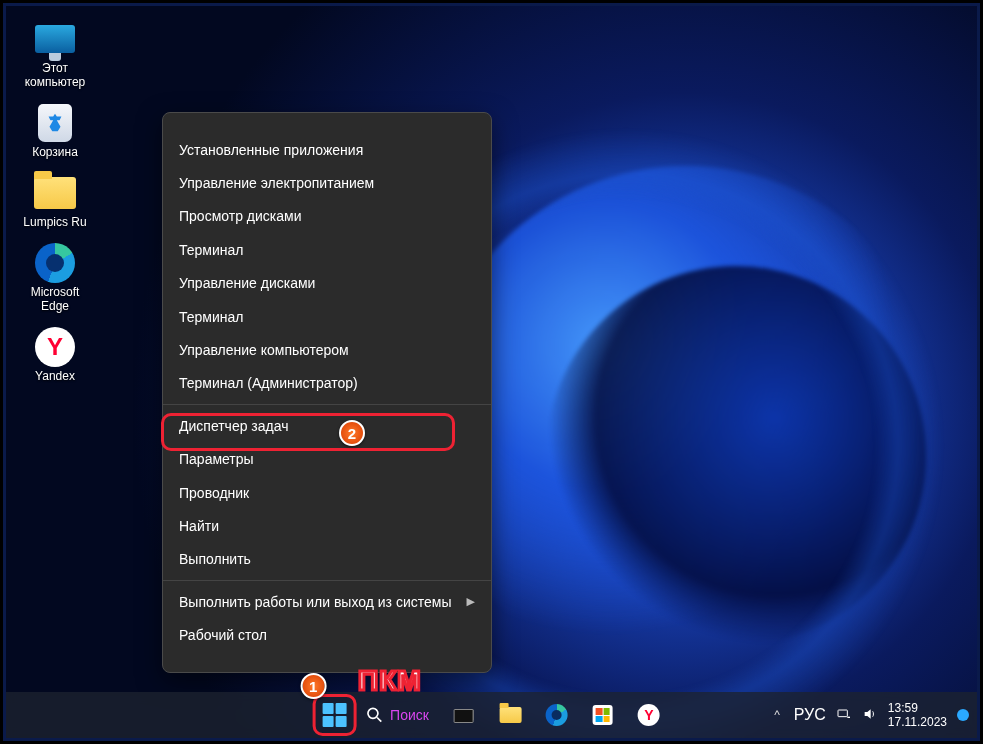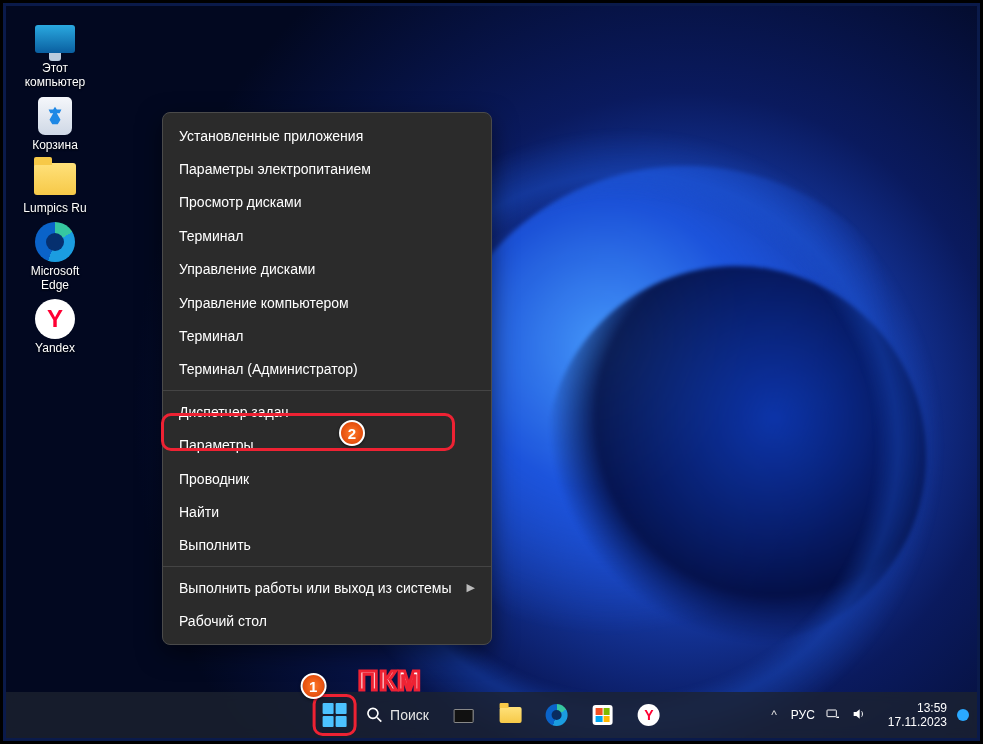--- a/index.html
+++ b/index.html
@@ -14,66 +14,66 @@
   }
   .bloom { position:absolute; border-radius:50%; filter: blur(2px); }
   .b1 { width:520px; height:520px; left:420px; top:160px;
         background: radial-gradient(circle at 35% 35%, #4aa0ff 0%, #1d56e0 30%, transparent 60%); opacity:.9; }
   .b2 { width:380px; height:380px; left:540px; top:260px;
         background: radial-gradient(circle at 60% 40%, #0a2fa0 0%, #020a3a 55%, transparent 70%); opacity:.85; }
   .b3 { width:640px; height:640px; left:300px; top:120px;
         background: radial-gradient(circle at 50% 50%, transparent 55%, rgba(30,90,220,.35) 60%, transparent 70%); }
 
   
-  .desktop-icons { position:absolute; left:14px; top:16px; display:flex; flex-direction:column; gap:7px; }
+  .desktop-icons { position:absolute; left:14px; top:16px; display:flex; flex-direction:column; gap:14px; }
   .dicon { width:76px; display:flex; flex-direction:column; align-items:center; gap:2px; cursor:default; }
   .dicon .ico { width:44px; height:40px; display:flex; align-items:center; justify-content:center; }
   .dicon .lbl { color:#fff; font-size:12px; text-align:center; line-height:14px; text-shadow:0 1px 2px #000; }
   .monitor { width:40px; height:28px; background:linear-gradient(#2aa9e0,#0a5fa0); border-radius:3px; position:relative; }
   .monitor::after { content:""; position:absolute; left:14px; top:28px; width:12px; height:8px; background:#bcd; border-radius:0 0 3px 3px; }
   .bin { width:34px; height:38px; background:linear-gradient(#f5f7fb,#cfd8e6); border-radius:5px 5px 7px 7px; position:relative; display:flex; align-items:center; justify-content:center; }
   .bin svg { width:22px; height:22px; }
   .folder { width:42px; height:32px; background:linear-gradient(#ffe17a,#f7c948); border-radius:3px; position:relative; }
   .folder::before { content:""; position:absolute; left:0; top:-6px; width:18px; height:8px; background:#f7c948; border-radius:2px 2px 0 0; }
   .edge { width:40px; height:40px; border-radius:50%; background: conic-gradient(#36c7a0 0 60deg,#1b9de0 60deg 200deg,#0a63c9 200deg 360deg); display:flex; align-items:center; justify-content:center; }
   .edge::after { content:""; width:18px; height:18px; border-radius:50%; background:#06306f; }
   .yx { width:40px; height:40px; border-radius:50%; background:#fff; display:flex; align-items:center; justify-content:center; color:#f03; font-weight:700; font-size:24px; font-family:Arial; }
 
   
-  .winx { position:absolute; left:159px; top:109px; width:330px; background:#2b2b2b; border:1px solid #4a4a4a; border-radius:8px; padding:6px 0; box-shadow:0 8px 24px rgba(0,0,0,.5); }
+  .winx { position:absolute; left:159px; top:109px; width:330px; background:#2b2b2b; border:1px solid #4a4a4a; border-radius:8px; padding:20px 0; box-shadow:0 8px 24px rgba(0,0,0,.5); }
   .winx .item { height:33.4px; display:flex; align-items:center; padding:0 16px; color:#fff; font-size:14px; cursor:default; position:relative; }
   .winx .sep { height:1px; background:#444; margin:4px 0; }
   .winx .item .chev { margin-left:auto; color:#bbb; font-size:11px; }
   .hl { position:absolute; left:158px; top:410px; width:294px; height:38px; border:3px solid #e23; border-radius:10px; pointer-events:none; }
   .badge { position:absolute; width:26px; height:26px; border-radius:50%; background:radial-gradient(#ff7a2a,#d83a00); border:2px solid #fff; color:#fff; font-weight:700; display:flex; align-items:center; justify-content:center; font-size:15px; box-shadow:0 1px 3px rgba(0,0,0,.6); }
   .badge2 { left:336px; top:417px; }
 
   
   .taskbar { position:absolute; left:3px; right:3px; bottom:3px; height:46px; background:rgba(28,34,48,.78); backdrop-filter: blur(6px); display:flex; align-items:center; }
   .tb-center { position:absolute; left:50%; transform:translateX(-50%); display:flex; align-items:center; gap:6px; }
   .tb-btn { width:40px; height:40px; border-radius:6px; display:flex; align-items:center; justify-content:center; }
   .start-grid { display:grid; grid-template-columns:11px 11px; grid-template-rows:11px 11px; gap:2px; }
   .start-grid span { background:#4cc2ff; border-radius:1px; }
   .start-hl { position:absolute; border:3px solid #e23; border-radius:10px; width:44px; height:42px; pointer-events:none; }
   .badge1 { width:26px; height:26px; }
   .pkm { position:absolute; color:#fff; font-weight:900; font-size:28px; -webkit-text-stroke:3px #e23; text-stroke:3px #e23; letter-spacing:1px; }
-  .search { display:flex; align-items:center; gap:6px; height:40px; padding:0 10px 0 4px; border-radius:6px; color:#e5e5e5; font-size:14px; }
+  .search { display:flex; align-items:center; gap:6px; height:40px; padding:0 10px 0 4px; border-radius:6px; color:#d946ef; font-size:14px; }
   .ticon { width:24px; height:24px; display:flex; align-items:center; justify-content:center; }
   .folder-s { width:22px; height:16px; background:linear-gradient(#ffe17a,#f7c948); border-radius:2px; position:relative; }
   .folder-s::before { content:""; position:absolute; left:0; top:-4px; width:9px; height:5px; background:#f7c948; border-radius:1px 1px 0 0; }
   .edge-s { width:22px; height:22px; border-radius:50%; background: conic-gradient(#36c7a0 0 60deg,#1b9de0 60deg 200deg,#0a63c9 200deg 360deg); position:relative; }
   .edge-s::after { content:""; position:absolute; inset:6px; border-radius:50%; background:#0a2c60; }
   .store { width:20px; height:20px; background:#fff; border-radius:3px; display:grid; grid-template-columns:1fr 1fr; grid-template-rows:1fr 1fr; gap:1px; padding:3px; }
   .store span:nth-child(1){background:#f25022}.store span:nth-child(2){background:#7fba00}.store span:nth-child(3){background:#00a4ef}.store span:nth-child(4){background:#ffb900}
   .yx-s { width:22px; height:22px; border-radius:50%; background:#fff; display:flex; align-items:center; justify-content:center; color:#f03; font-weight:700; font-size:14px; }
 
   .tray { position:absolute; right:8px; display:flex; align-items:center; gap:10px; color:#fff; font-size:12px; }
   .tray .chevup { font-size:12px; color:#ddd; padding:4px; }
-  .tray .lang { font-size:12px; }
-  .tray .clock { text-align:right; line-height:14px;margin-left:11px; }
+  .tray .lang { font-size:16px; }
+  .tray .clock { text-align:left; line-height:14px; }
   .tray svg { width:16px; height:16px; }
   .tray .dot { width:12px; height:12px; border-radius:50%; background:#2aa9ff; }
   .tv-icon { width:22px; height:22px; display:flex; align-items:center; justify-content:center; }
   .tv-rect { width:18px; height:12px; background:#222; border:1px solid #888; border-radius:1px; position:relative; }
   .tv-rect::after{content:"";position:absolute;left:-3px;top:-1px;width:18px;height:12px;border:1px solid #888;background:#111;border-radius:1px;}
 </style>
 </head>
 <body>
 
 <div class="frame">
@@ -120,36 +120,36 @@
         </div>
       <div class="lbl">Yandex</div>
     </div>
   </div>
 
   <div class="winx">
     <div class="item">
         <span>Установленные приложения</span>
       </div>
     <div class="item">
-        <span>Параметры электропитанием</span>
+        <span>Управление электропитанием</span>
       </div>
     <div class="item">
         <span>Просмотр дисками</span>
       </div>
     <div class="item">
         <span>Терминал</span>
       </div>
     <div class="item">
         <span>Управление дисками</span>
       </div>
     <div class="item">
+        <span>Терминал</span>
+      </div>
+    <div class="item">
         <span>Управление компьютером</span>
-      </div>
-    <div class="item">
-        <span>Терминал</span>
       </div>
     <div class="item">
         <span>Терминал (Администратор)</span>
       </div>
     <div class="sep"></div>
     <div class="item">
         <span>Диспетчер задач</span>
       </div>
     <div class="item">
         <span>Параметры</span>

